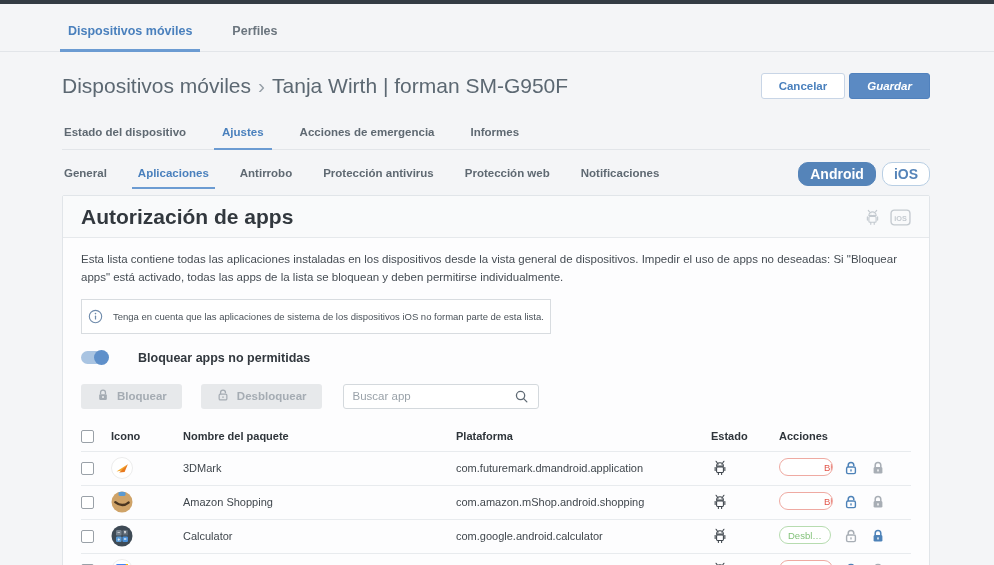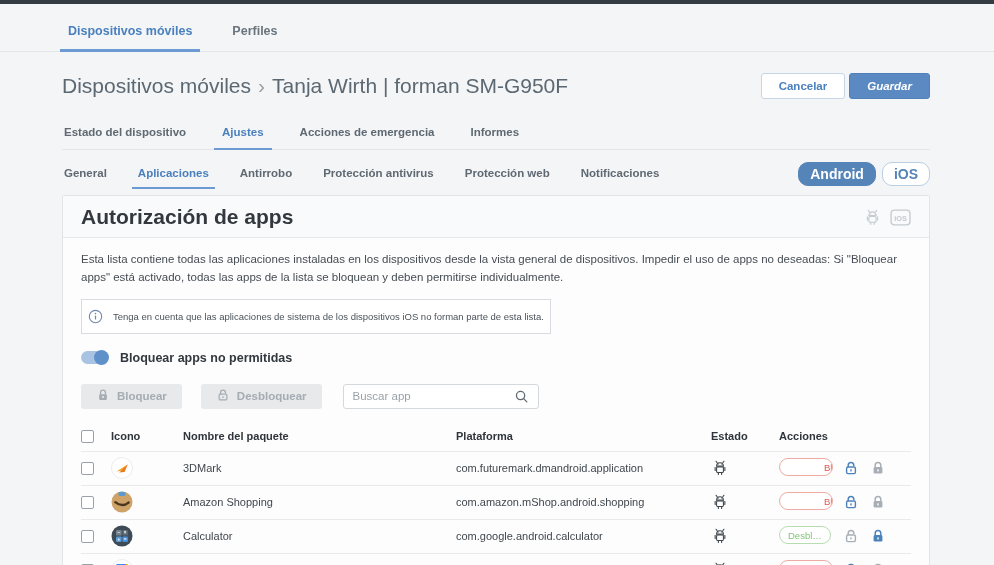--- a/index.html
+++ b/index.html
@@ -50,21 +50,21 @@
   .panel-title { font-size:21px; font-weight:bold; color:#32383e; }
   .panel-header-icons { display:flex; align-items:center; gap:8px; color:#c4cad0; }
   .panel-header-icons .ic { cursor:pointer; display:flex; }
 
   .desc { padding: 13px 18px 0; font-size: 11.5px; line-height: 1.55; color: #454c53; }
 
   .infobox { display:inline-flex; align-items:center; gap:10px; margin: 12px 0 0 18px; border:1px solid #d8dce0; border-radius:0; padding: 9px 6px; background:#fff; }
   .infobox .txt { font-size: 9.5px; color:#4a5259; }
   .info-icon { color:#6f8bab; display:flex; }
 
-  .toggle-row { display:flex; align-items:center; gap: 12px; margin: 17px 18px 0; }
+  .toggle-row { display:flex; align-items:center; gap: 30px; margin: 17px 18px 0; }
   .toggle { position:relative; width:27px; height:13px; border-radius:7px; background:#a9c4e2; cursor:pointer; }
   .toggle-knob { position:absolute; right:-1px; top:-1px; width:15px; height:15px; border-radius:50%; background:#5f90ca; }
   .toggle-label { font-size:12.5px; font-weight:bold; color:#32383e; }
 
   .controls { display:flex; align-items:center; margin: 19px 18px 0; }
   .btn-disabled { display:inline-flex; align-items:center; gap:7px; background:#e7e9eb; border:none; color:#a5acb3; font-size:11.5px; font-weight:bold; padding: 5px 15px; height:25px; border-radius:3px; font-family:inherit; }
   .btn-disabled + .btn-disabled { margin-left: 19px; }
   .search { display:flex; align-items:center; width:196px; height:25px; margin-left: 21px; border:1px solid #d4d9dd; border-radius:3px; background:#fff; padding: 0 9px; }
   .search input { flex:1; border:none; outline:none; font-size:11.5px; color:#333; font-family:inherit; background:transparent; }
   .search input::placeholder { color:#9aa2a9; }

